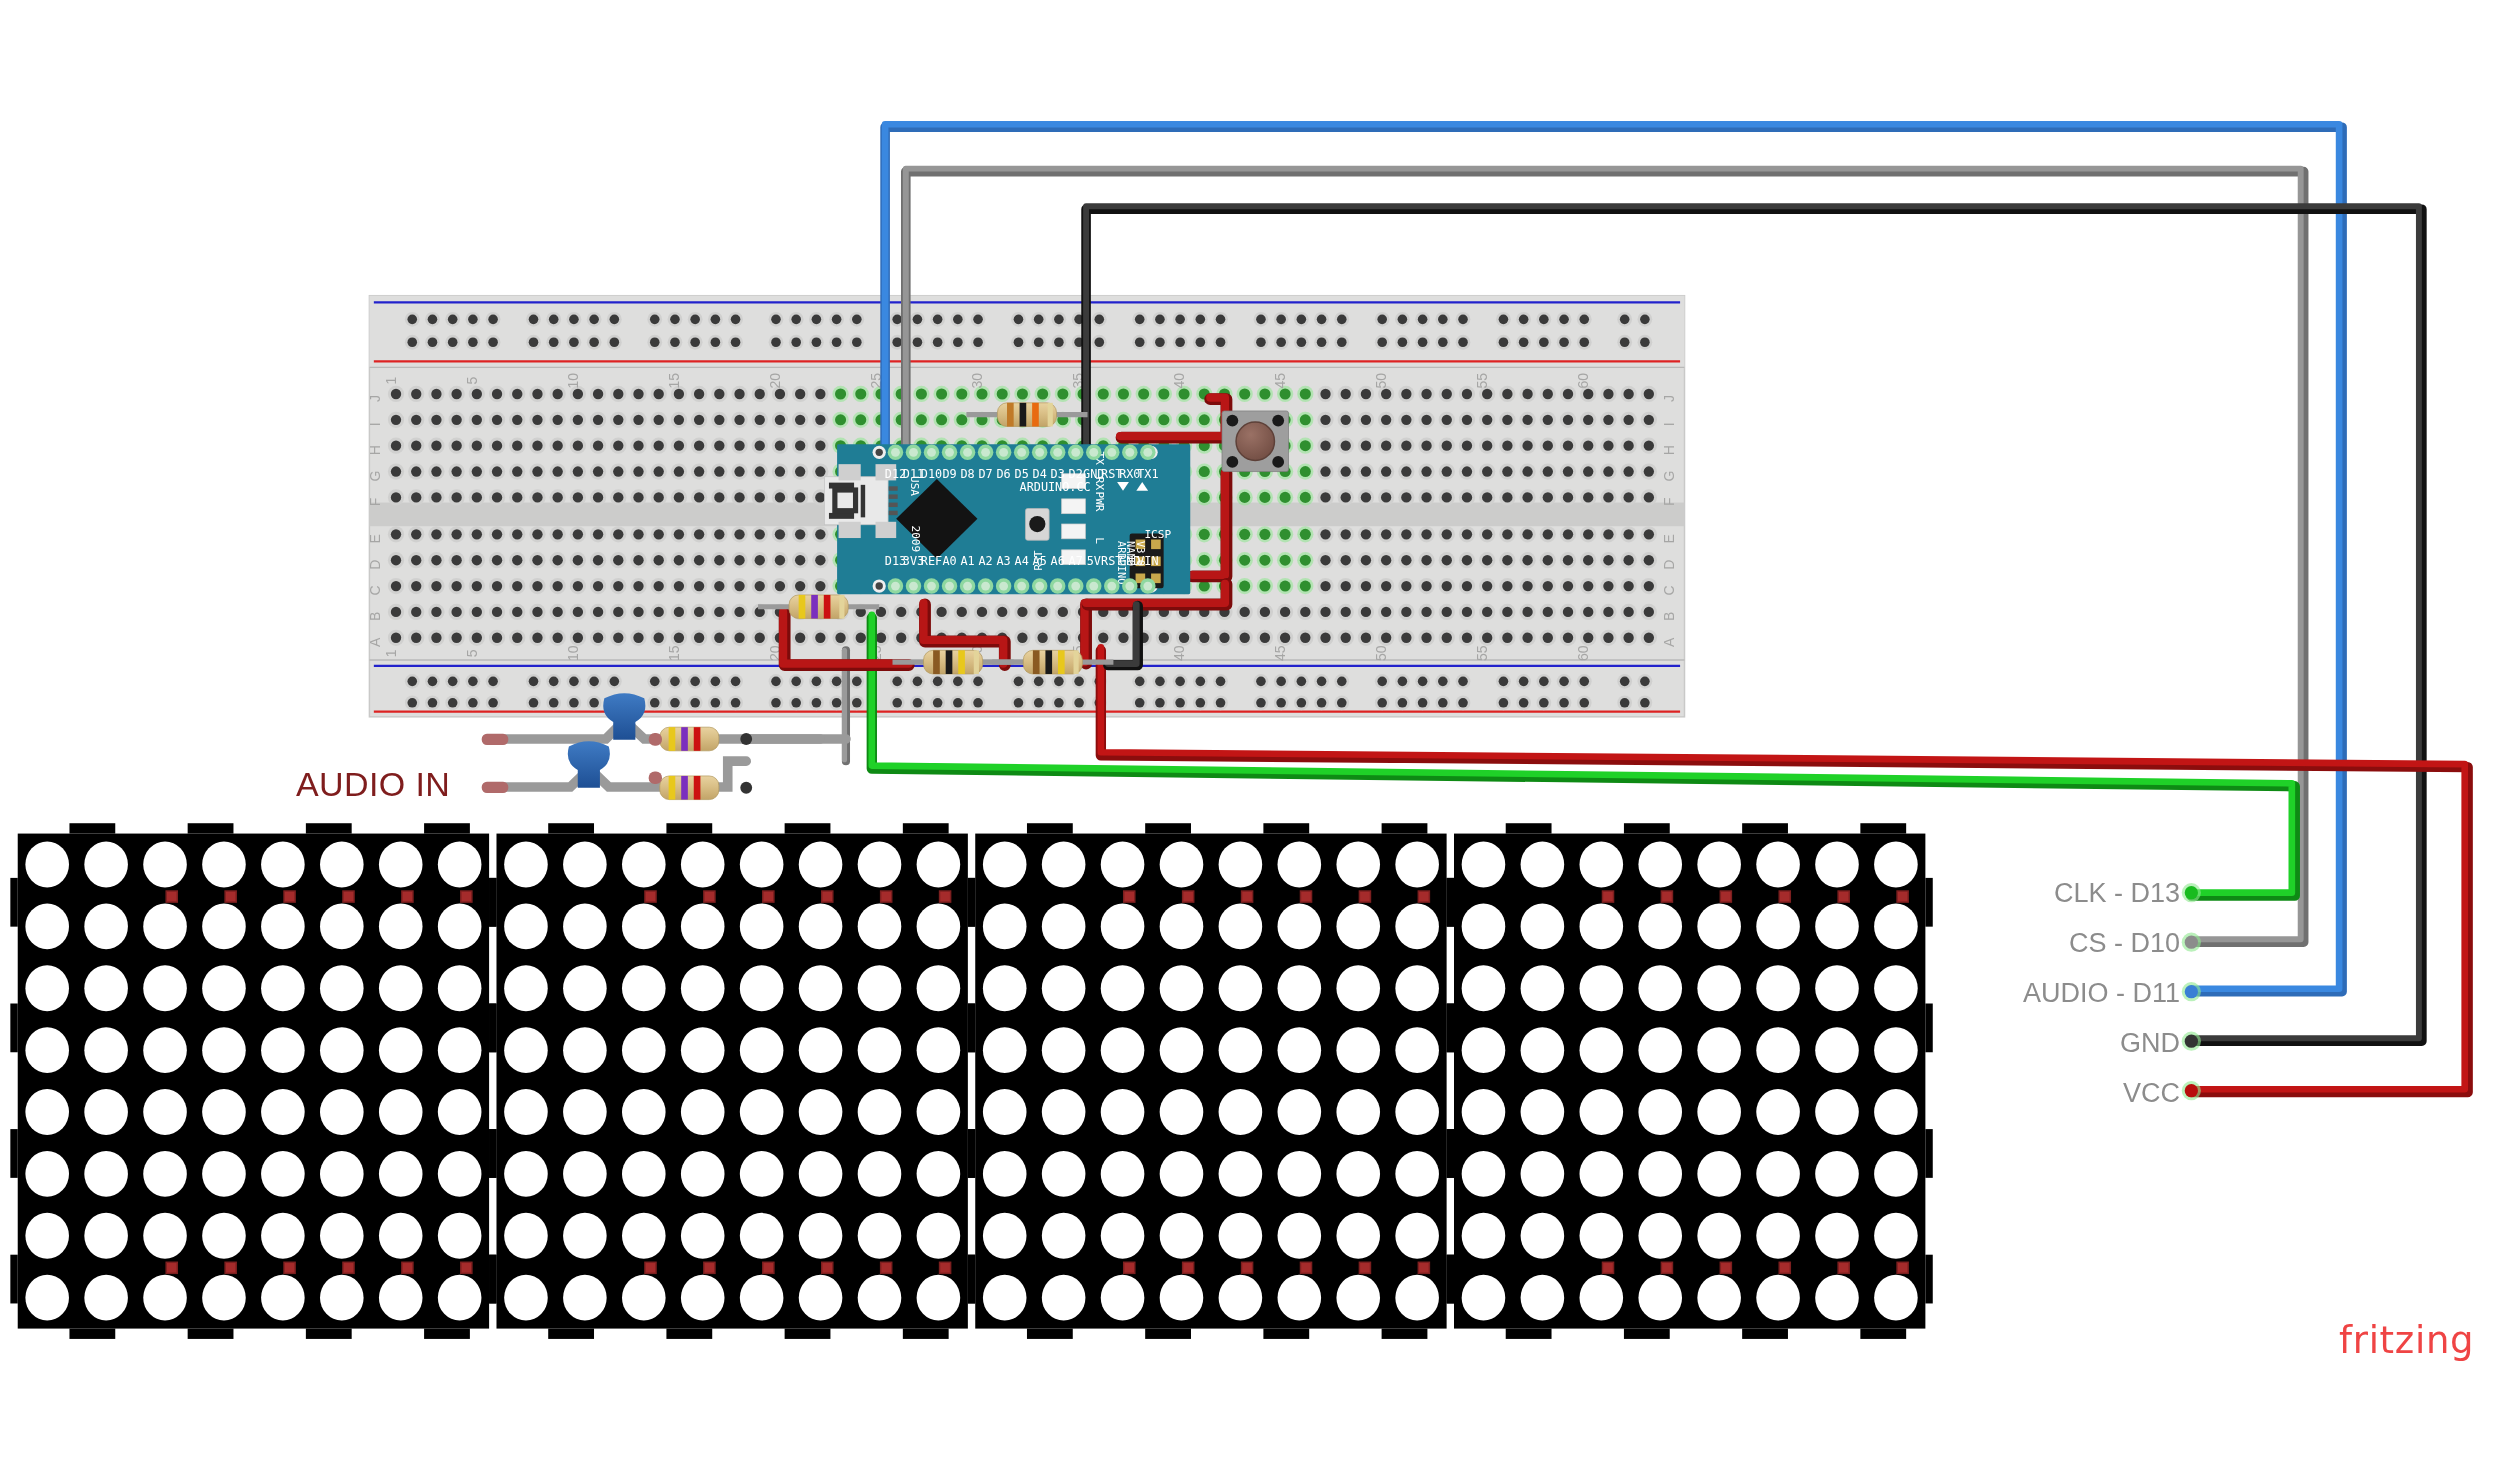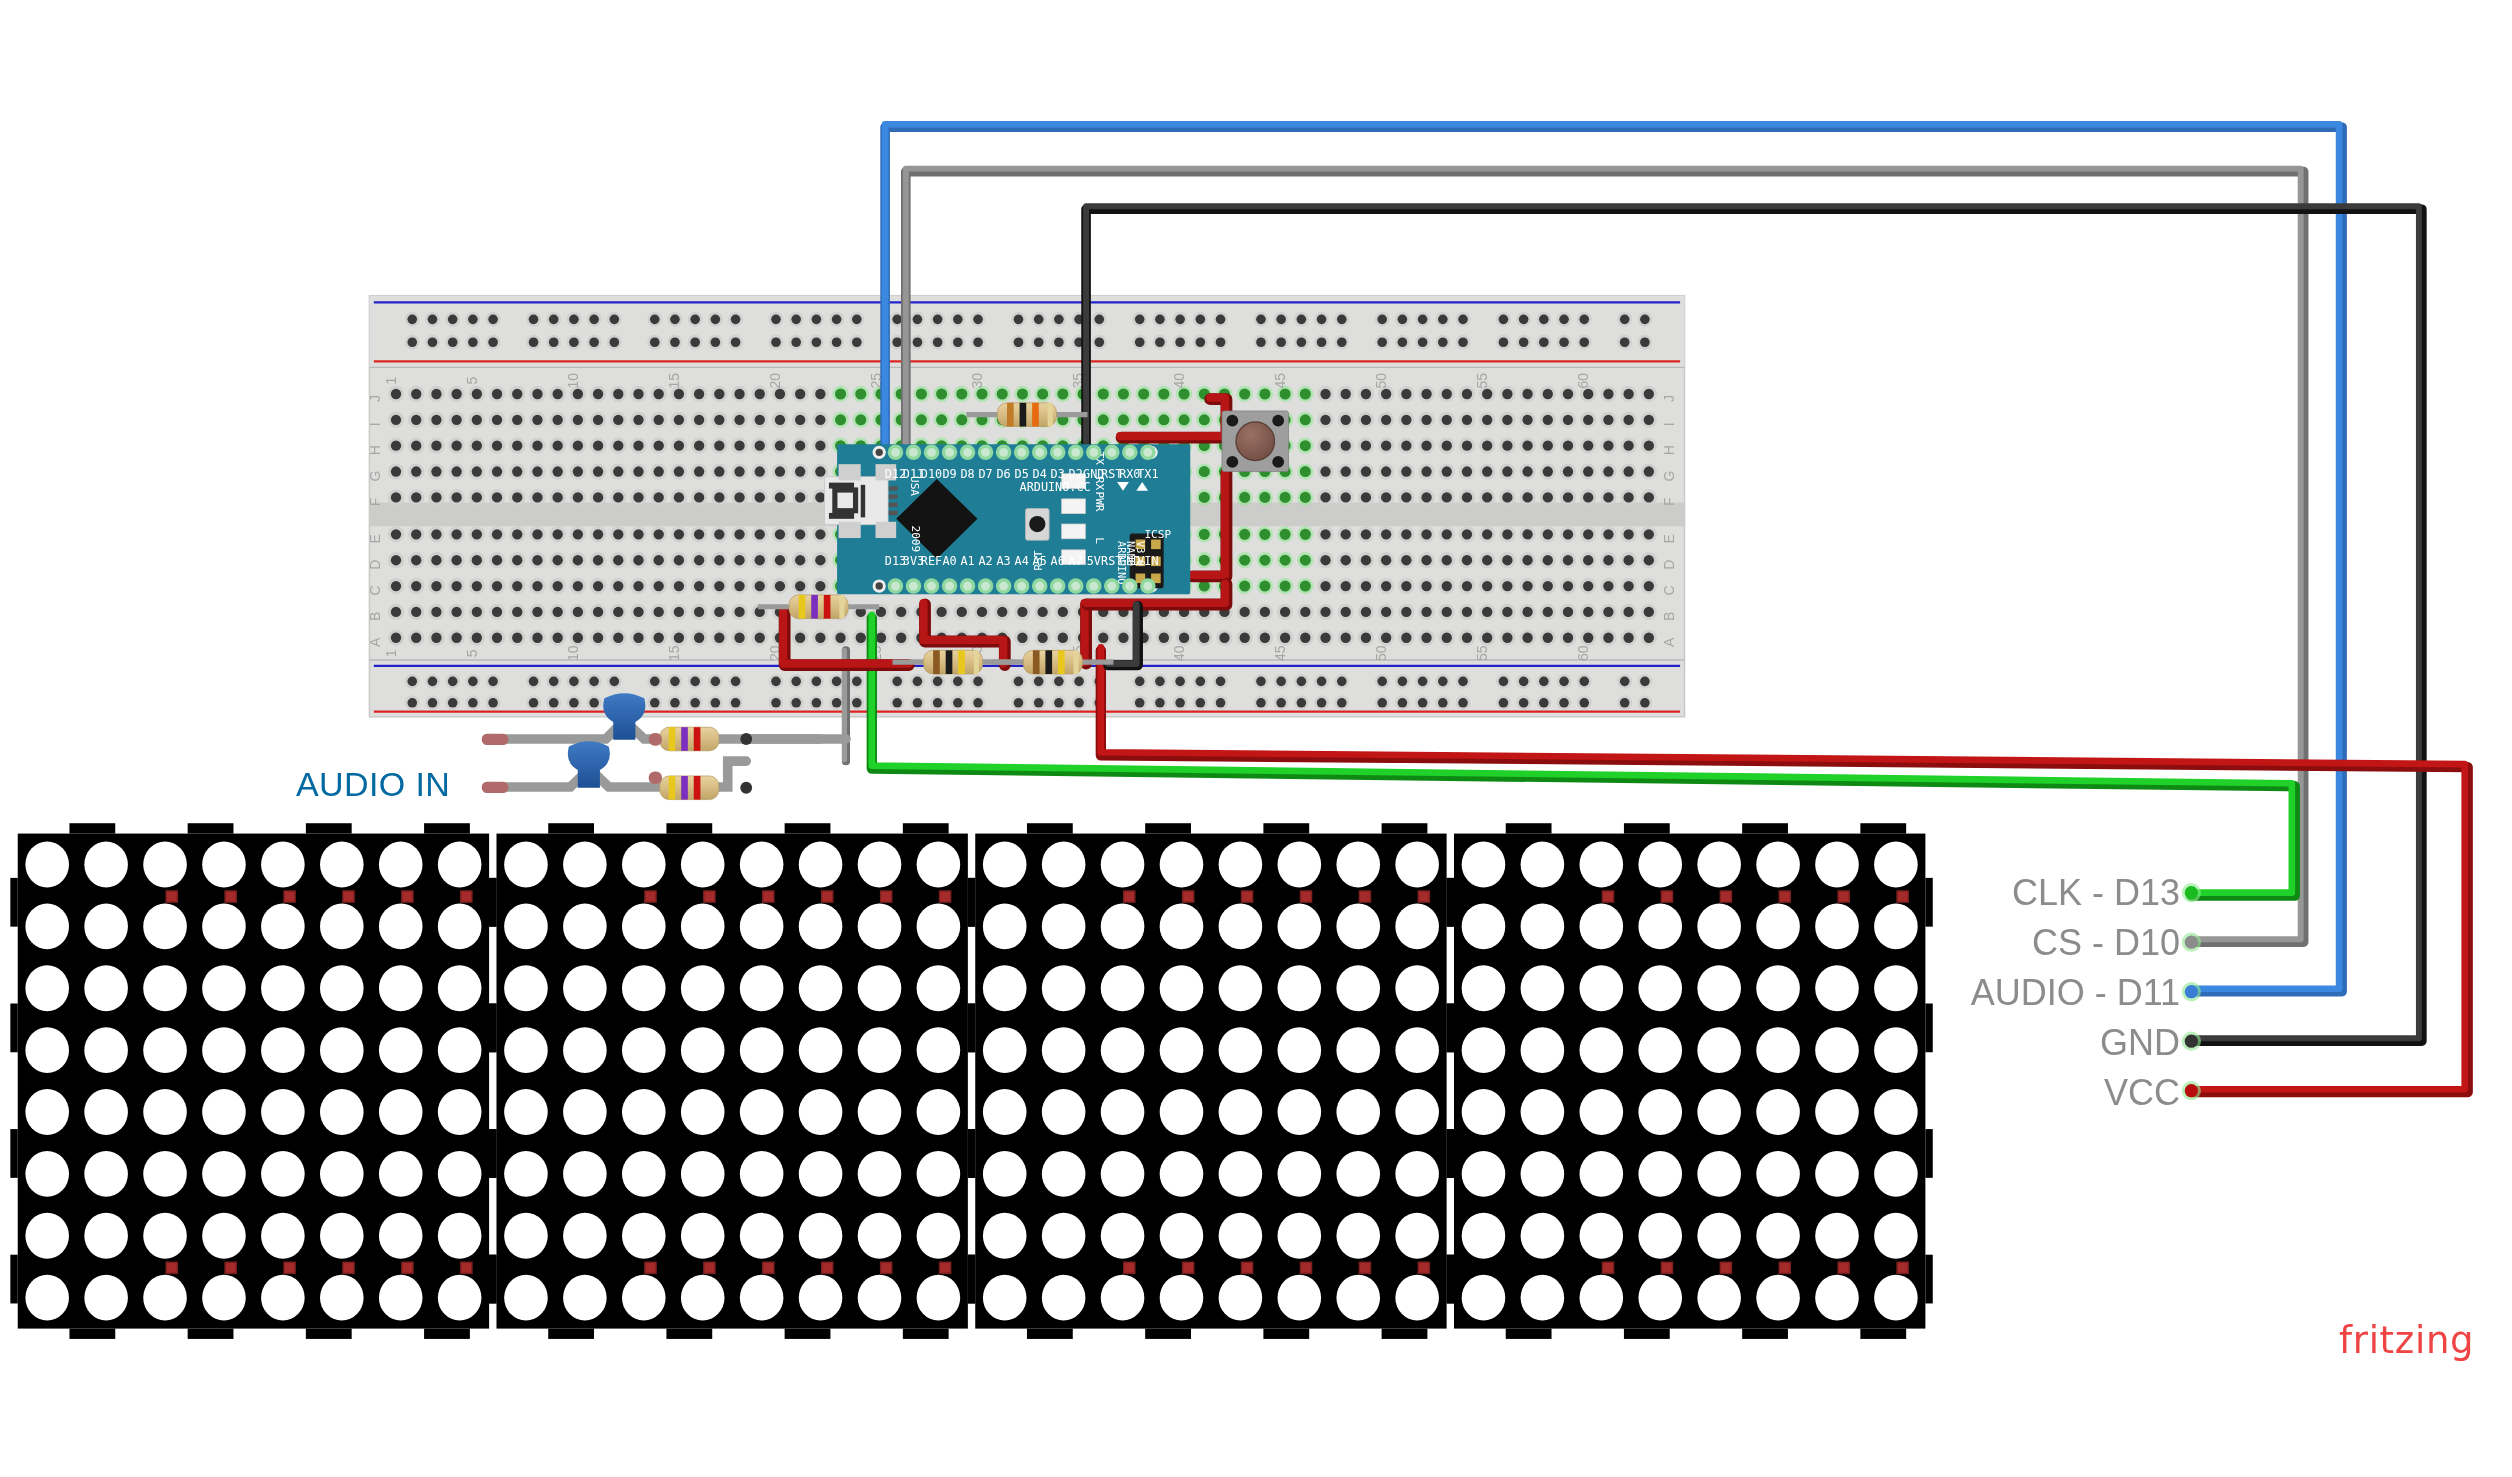--- a/index.html
+++ b/index.html
@@ -1,22 +1,22 @@
 <!DOCTYPE html>
 <html style="font-size:11.8px"><head>
 <meta charset="utf-8">
 <style>
   html,body{margin:0;padding:0;background:#ffffff;}
   body{width:2512px;height:1478px;overflow:hidden;
        font-family:"Liberation Sans", sans-serif;}
   #stage{position:relative;width:2512px;height:1478px;background:#fff;}
   #stage svg{position:absolute;top:0;left:0;}
-  .lbl{position:absolute;color:#0369a1;font-family:"Liberation Sans",sans-serif;white-space:nowrap;}
+  .lbl{position:absolute;color:#7f1d1d;font-family:"Liberation Sans",sans-serif;white-space:nowrap;}
   #audio-in-label{font-size:34px;left:296px;top:765px;letter-spacing:0.4px;}
-  .pinlabel{font-size:36px;text-align:left;right:0;color:#8c8c8c;}
+  .pinlabel{font-size:27px;text-align:left;right:0;color:#8c8c8c;}
   #pin-legend{position:absolute;left:1892px;top:868px;width:288px;}
   #pin-legend .row{height:50px;display:flex;align-items:center;justify-content:flex-end;}
   #fritzing-logo{position:absolute;left:2339px;top:1319px;font-size:37px;color:#ef4444;
                  font-family:"DejaVu Sans",sans-serif;letter-spacing:0.7px;}
 </style>
 </head>
 <body>
 
 <div id="stage">
 

